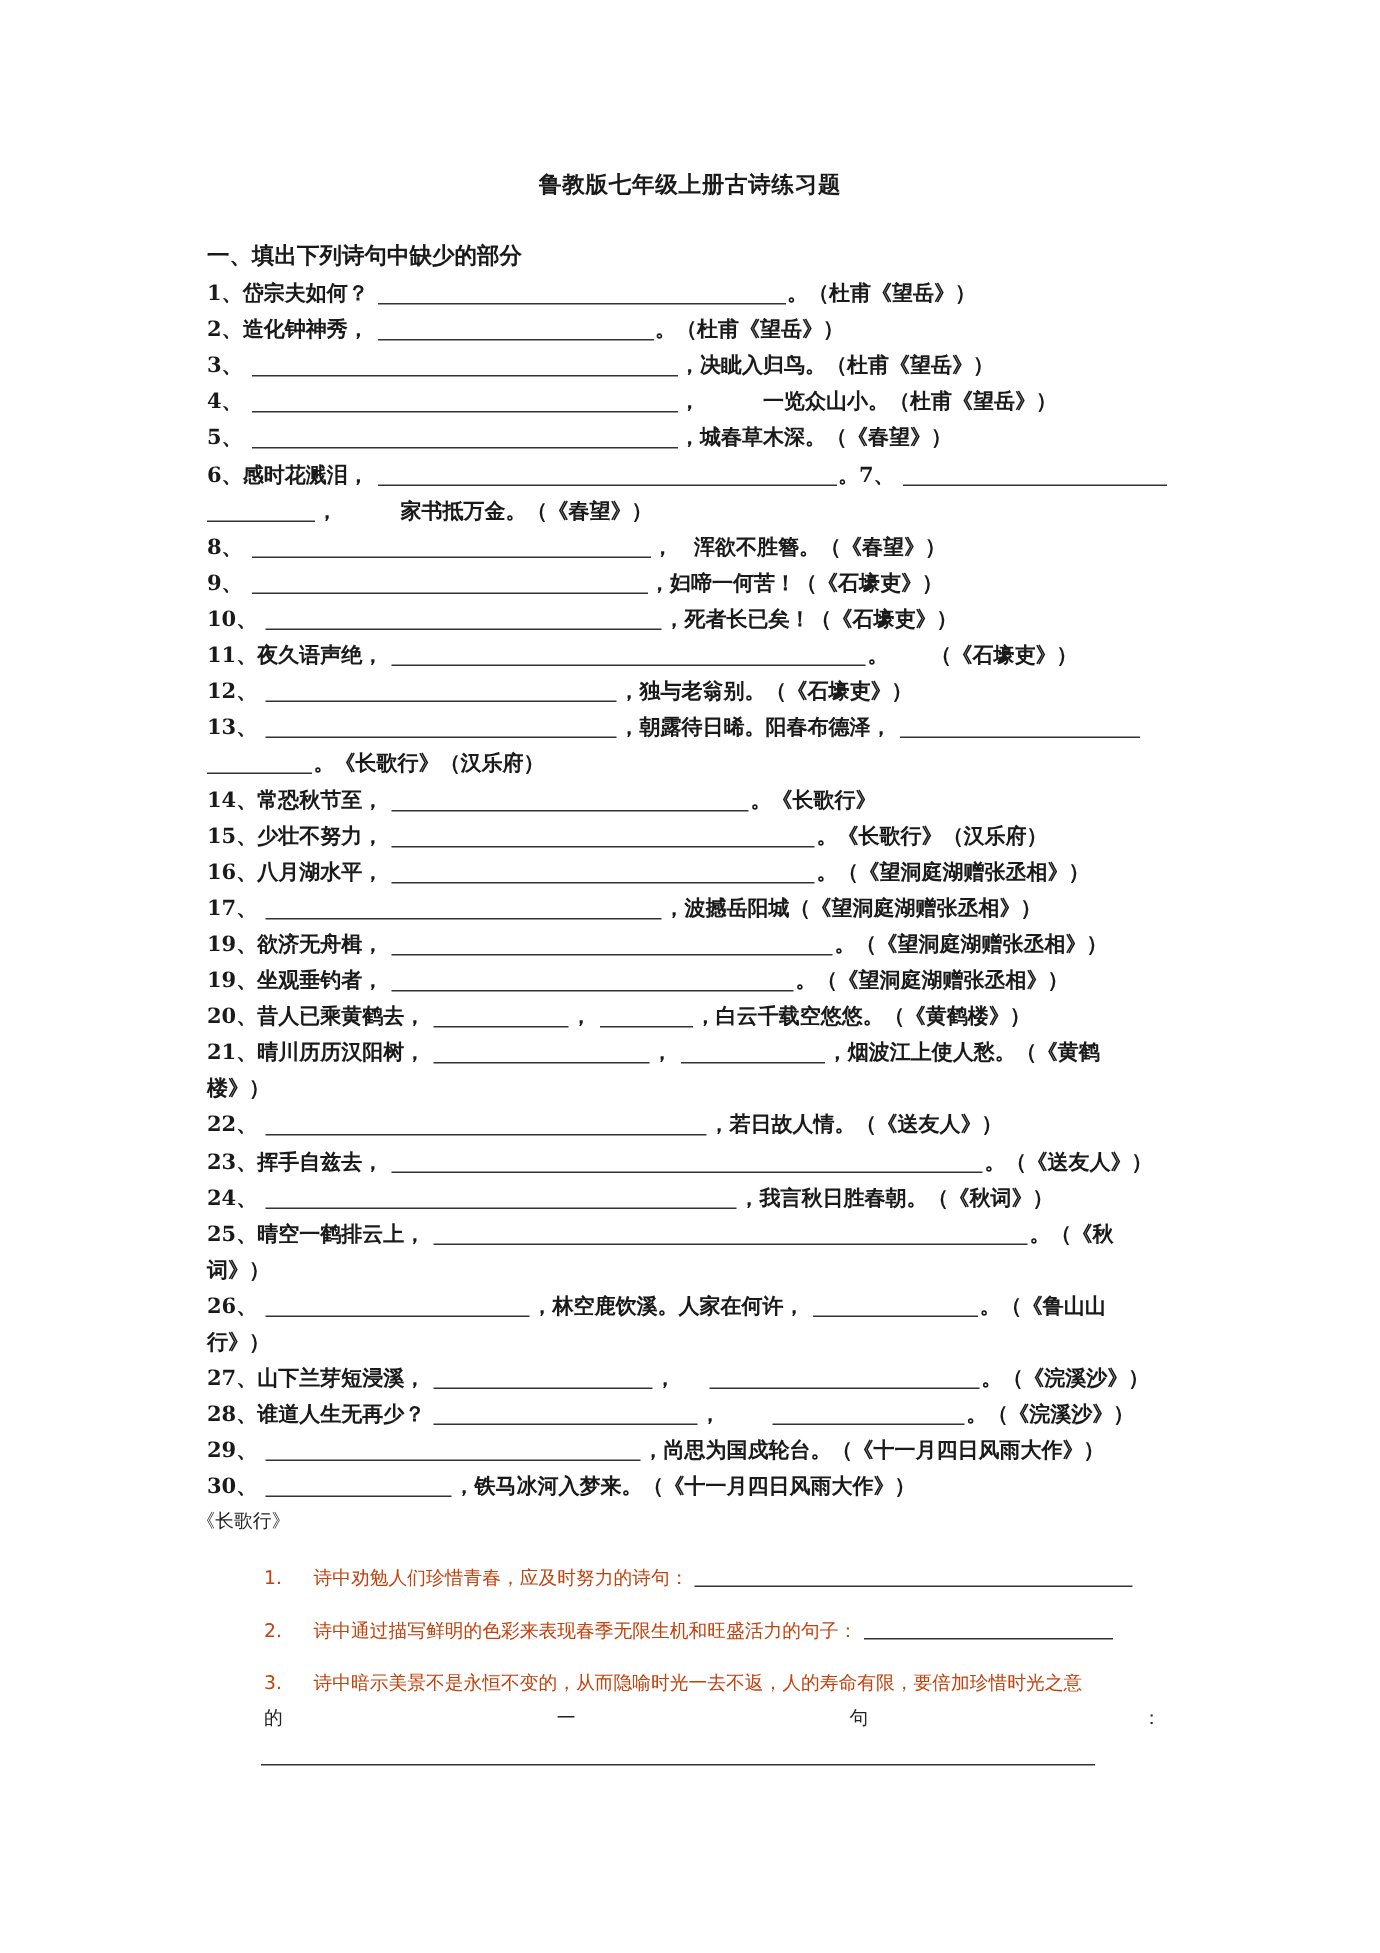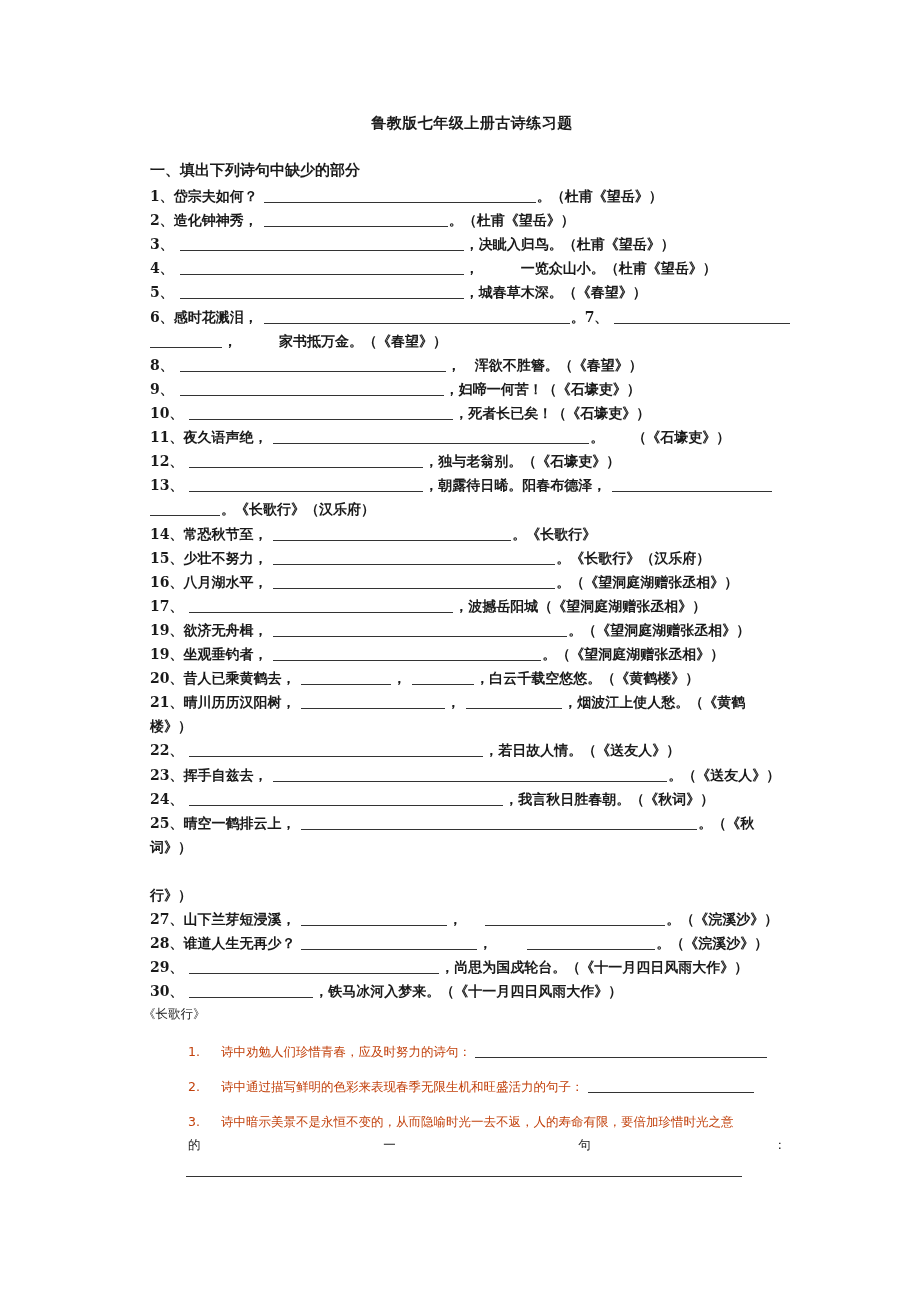--- a/index.html
+++ b/index.html
@@ -1,18 +1,18 @@
 <!DOCTYPE html>
 <html><head>
 <meta charset="utf-8">
 <style>
   html, body { margin: 0; padding: 0; background: #ffffff; }
   body { width: 920px; height: 1302px; position: relative; overflow: hidden;
          font-family: "DejaVu Serif", "Liberation Serif", serif; color: #1a1a1a; }
-  .page { position: absolute; left: 12px; top: 0; width: 779px; height: 1302px; padding-left: 23px; }
+  .page { position: absolute; left: 0; top: 0; width: 779px; height: 1302px; padding-left: 23px; }
   .title { position: absolute; left: 0; width: 920px; top: 114px; text-align: center;
            font-size: 15px; font-weight: bold; letter-spacing: 0.5px; }
   .section { position: absolute; left: 138px; top: 161px; font-size: 15px; font-weight: bold; }
   .row { position: absolute; left: 138px; height: 22px; line-height: 22px; font-size: 14px;
          white-space: nowrap; font-weight: bold; }
   .row .blank { display: inline-block; height: 14px; border-bottom: 1px solid #333; vertical-align: bottom; margin: 0 1px 4px 1px; }
   .row .t { display: inline; }
   .sub { position: absolute; left: 176px; font-family: "DejaVu Sans", "Liberation Sans", sans-serif;
          font-size: 12.5px; line-height: 20px; white-space: nowrap; color: #c2410c; }
   .sub .num { display: inline-block; width: 33px; }
@@ -161,20 +161,25 @@
   </div>
 
   <div class="row" style="top:812px">
     <span class="t">25、</span><span class="t">晴空一鹤排云上，</span>
     <span class="blank" style="width:396px"></span><span class="t">。（《秋</span>
   </div>
   <div class="row" style="top:836px">
     <span class="t">词》）</span>
   </div>
 
+  <div class="row" style="top:860px">
+    <span class="t">26、</span>
+    <span class="blank" style="width:176px"></span><span class="t">，林空鹿饮溪。人家在何许，</span>
+    <span class="blank" style="width:110px"></span><span class="t">。（《鲁山山</span>
+  </div>
   <div class="row" style="top:884px">
     <span class="t">行》）</span>
   </div>
 
   <div class="row" style="top:908px">
     <span class="t">27、</span><span class="t">山下兰芽短浸溪，</span>
     <span class="blank" style="width:146px"></span><span class="t">，</span>
     <span class="blank" style="width:180px;margin-left:18px"></span><span class="t">。（《浣溪沙》）</span>
   </div>
 

